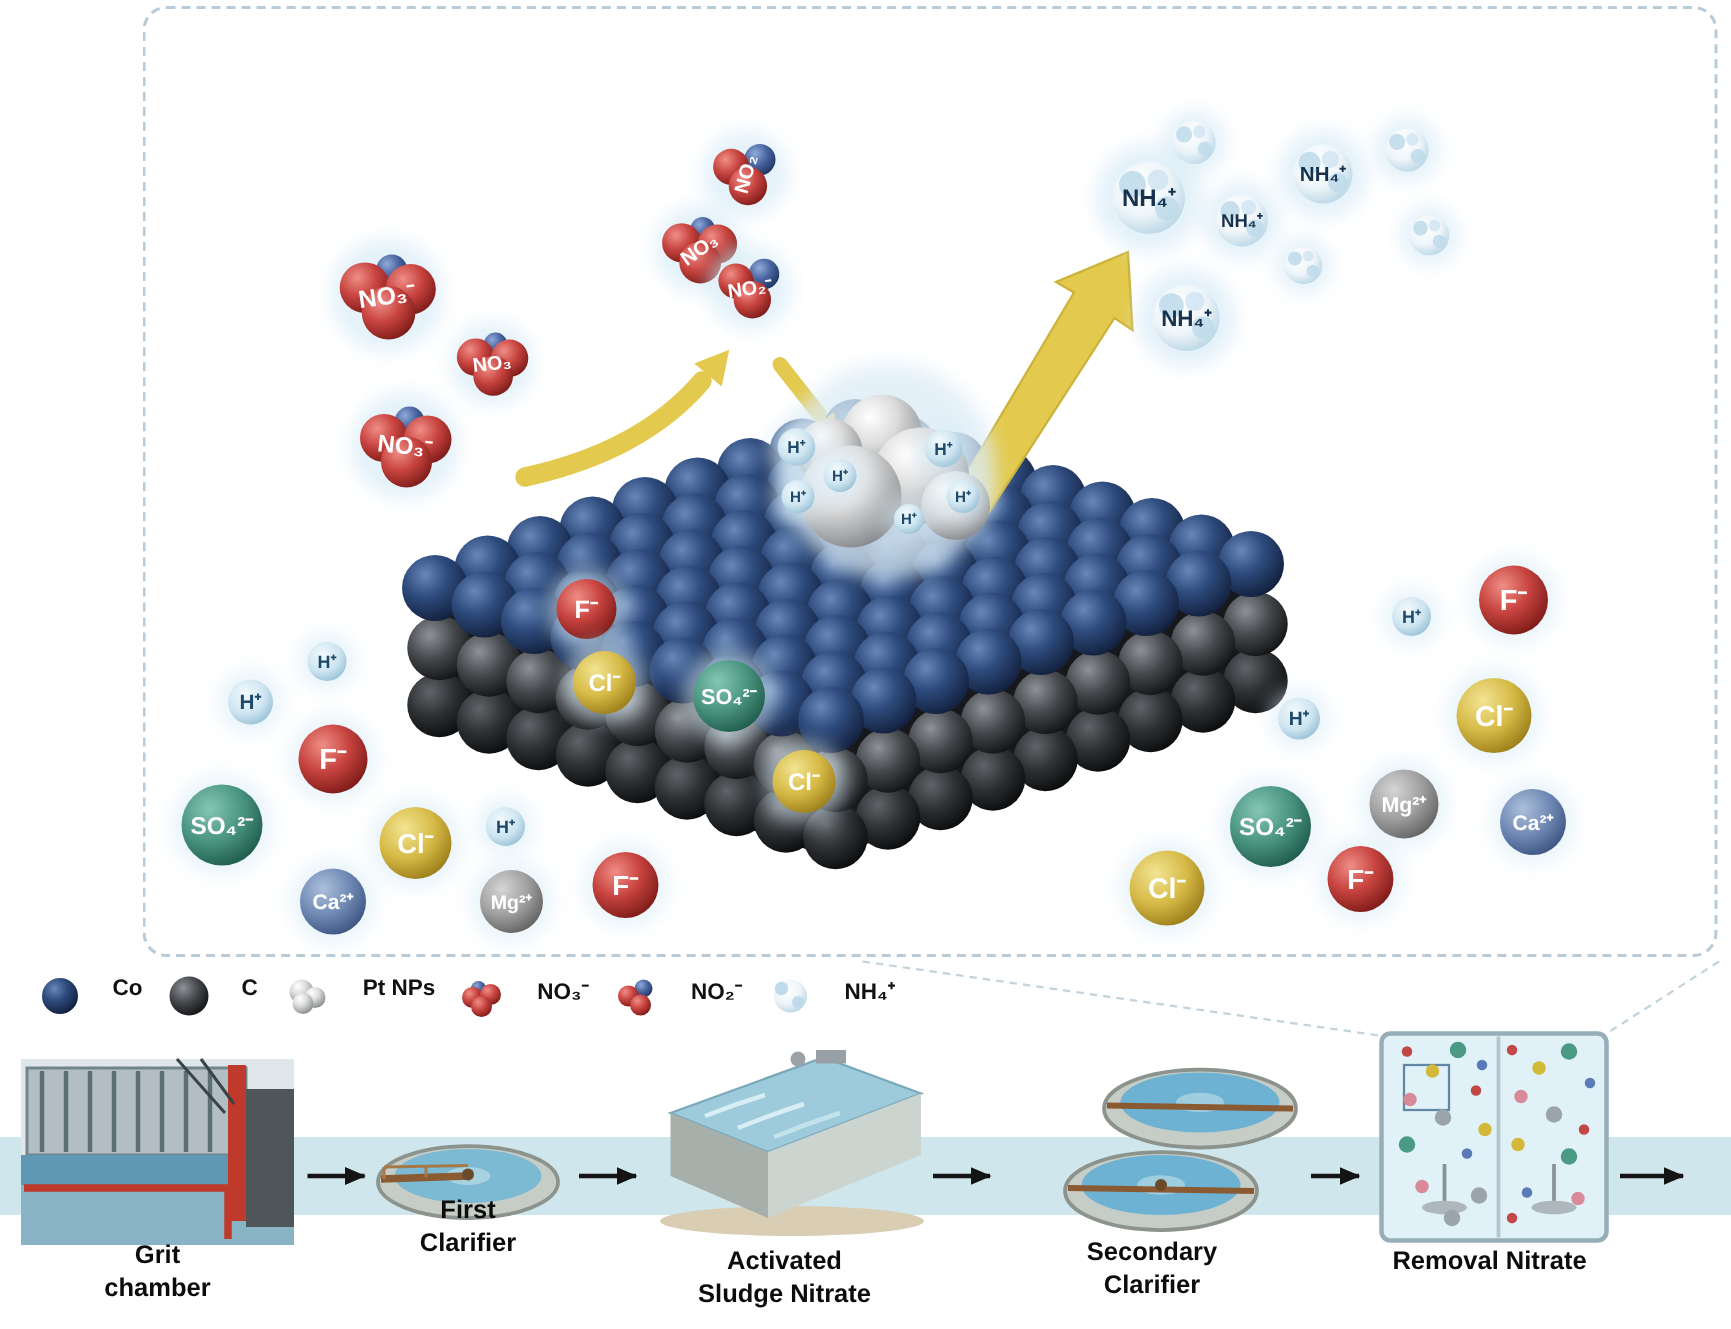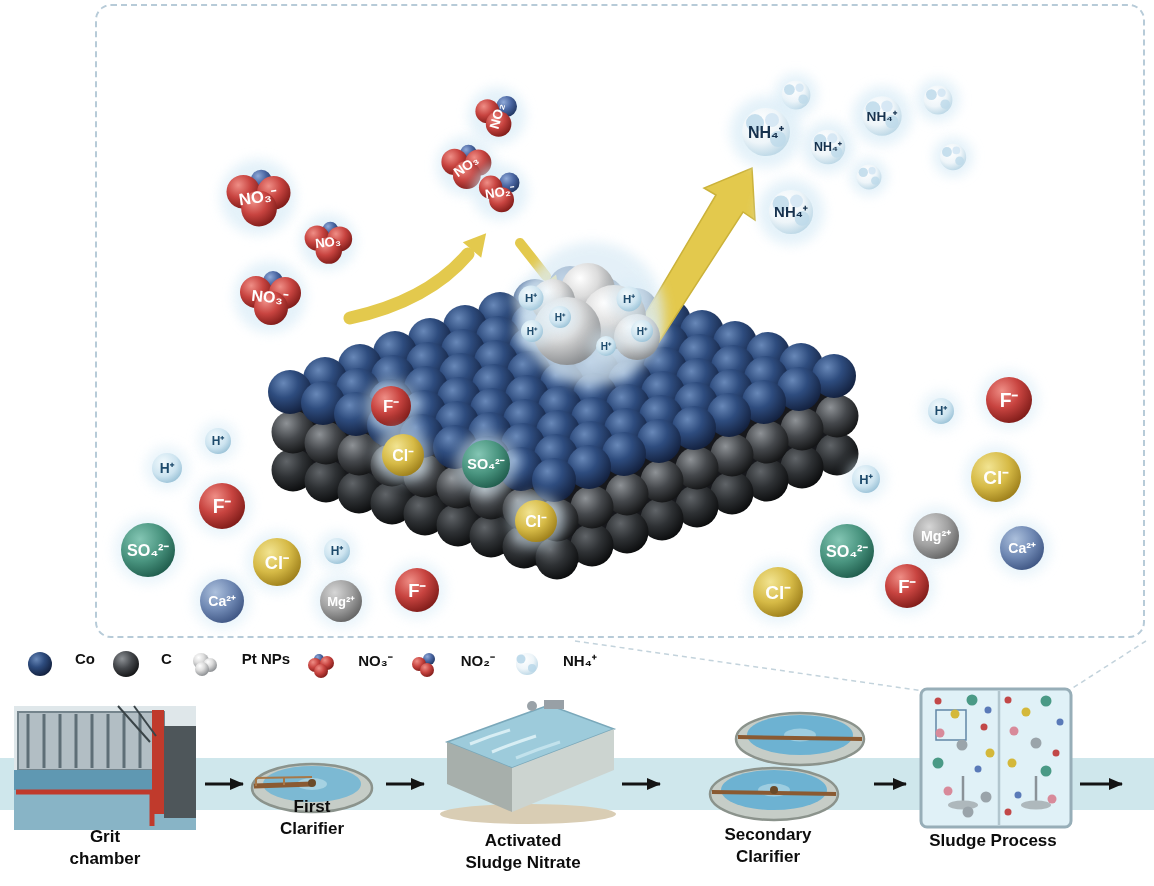--- a/index.html
+++ b/index.html
@@ -650,16 +650,16 @@
   </div>
   <div class="step-label" style="left:423px; top:830px; width:200px;">
     <div>Activated</div>
     <div>Sludge Nitrate</div>
   </div>
   <div class="step-label" style="left:668px; top:824px; width:200px;">
     <div>Secondary</div>
     <div>Clarifier</div>
   </div>
   <div class="step-label" style="left:873px; top:830px; width:240px;">
-    <div>Sludge Process</div>
+    <div>Removal Nitrate</div>
   </div>
 
 </div>
 
 </body></html>

